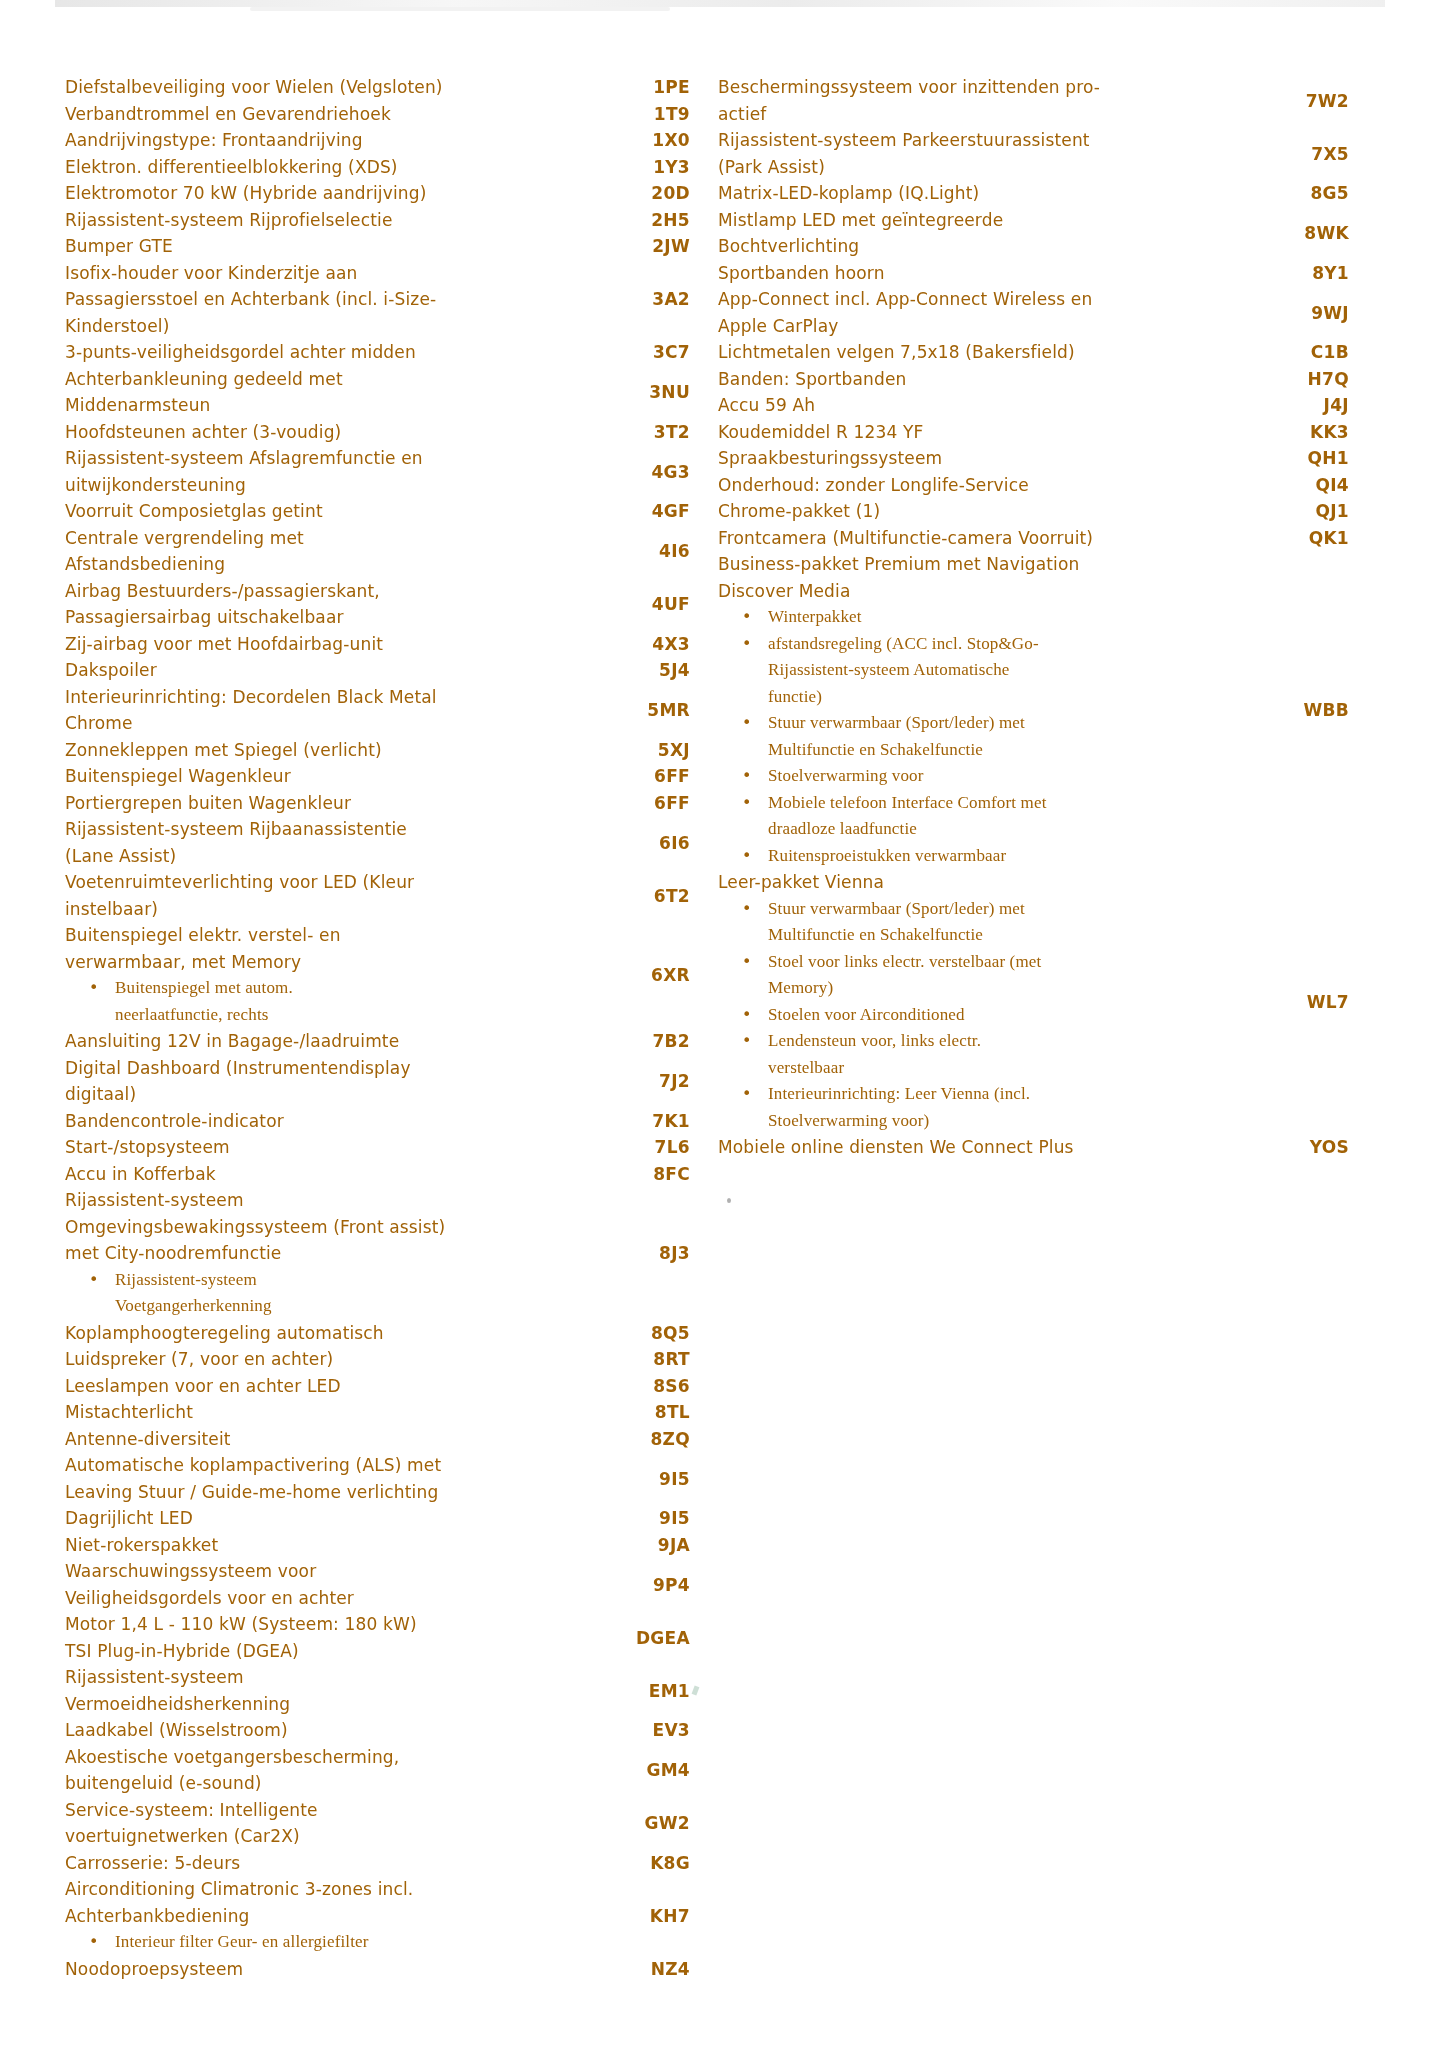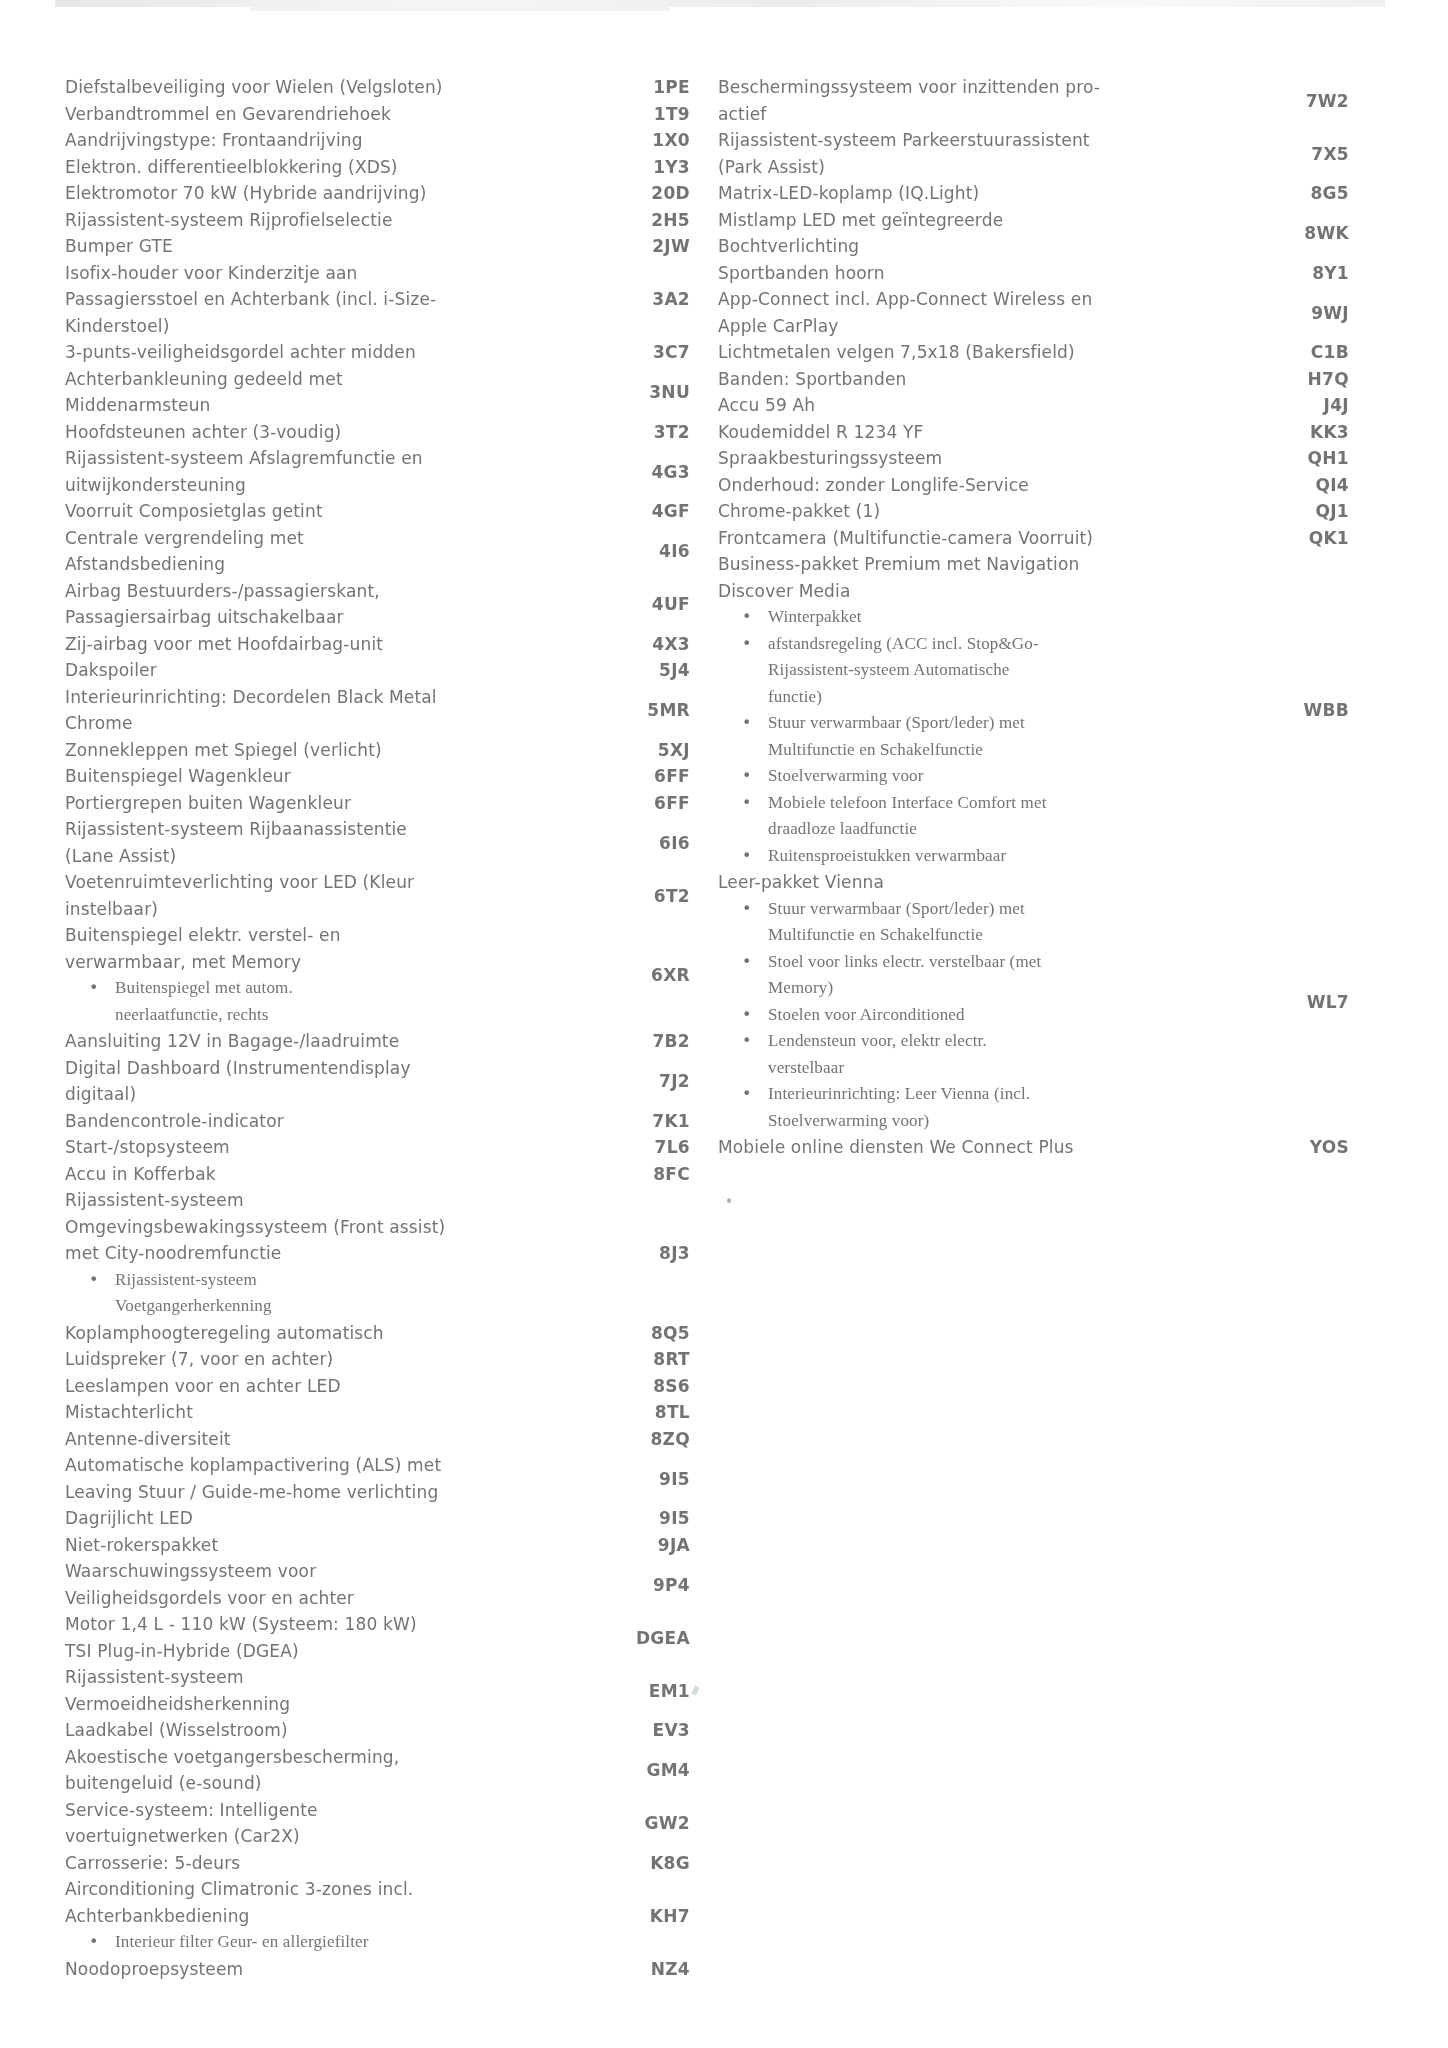--- a/index.html
+++ b/index.html
@@ -1,21 +1,21 @@
 <!DOCTYPE html>
 <html><head>
 <meta charset="utf-8">
 <style>
   html,body{margin:0;padding:0;background:#e8e8e8;}
   .page{
     position:relative;
     width:1448px;height:2048px;
     background:#ffffff;
     font-family:"DejaVu Sans",sans-serif;
-    color:#737373;
+    color:#a16207;
     overflow:hidden;
     margin:0 auto;
   }
   .cols{position:absolute;left:65px;top:74px;display:flex;gap:28px;}
   .col{display:block;}
   .col-left{width:625px;}
   .col-right{width:631px;}
   .item{display:flex;align-items:center;}
   .desc{flex:1;min-width:0;}
   .line{
@@ -550,21 +550,21 @@
             </div>
             <div class="bullet">
               <span class="dot">•</span>
               <div class="blines">
                 <div class="line">Stoelen voor Airconditioned</div>
               </div>
             </div>
             <div class="bullet">
               <span class="dot">•</span>
               <div class="blines">
-                <div class="line">Lendensteun voor, elektr electr.</div>
+                <div class="line">Lendensteun voor, links electr.</div>
                 <div class="line">verstelbaar</div>
               </div>
             </div>
             <div class="bullet">
               <span class="dot">•</span>
               <div class="blines">
                 <div class="line">Interieurinrichting: Leer Vienna (incl.</div>
                 <div class="line">Stoelverwarming voor)</div>
               </div>
             </div>

